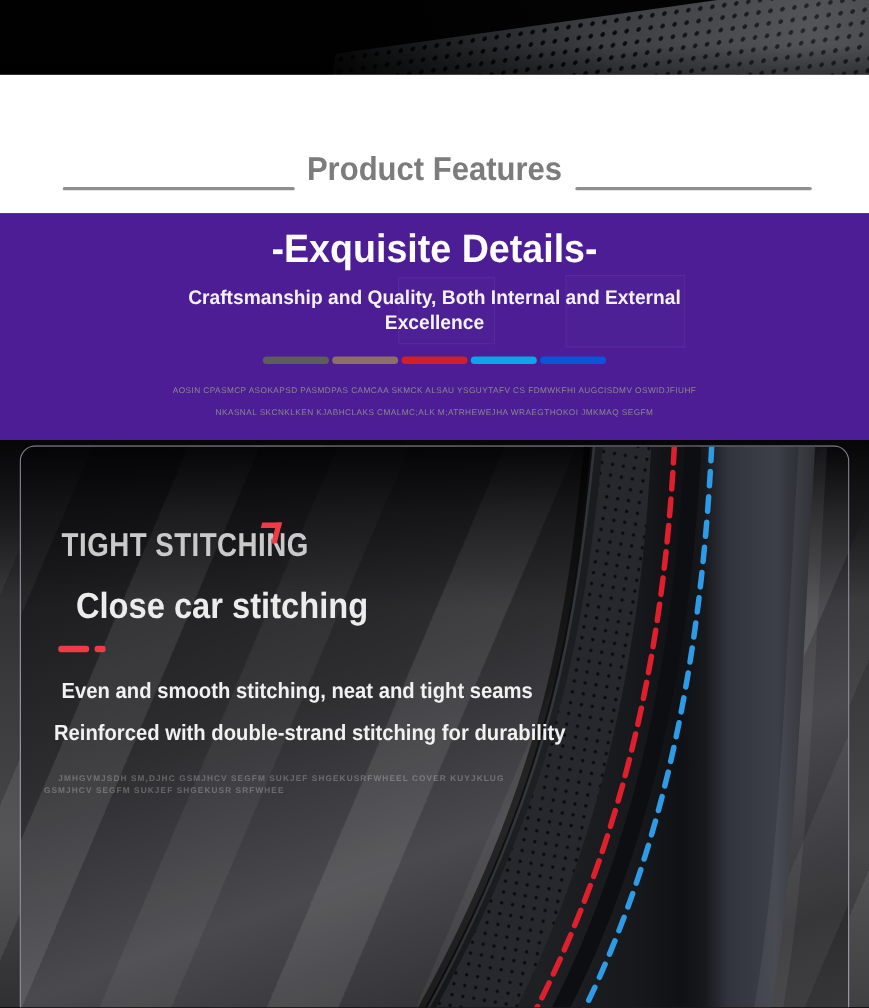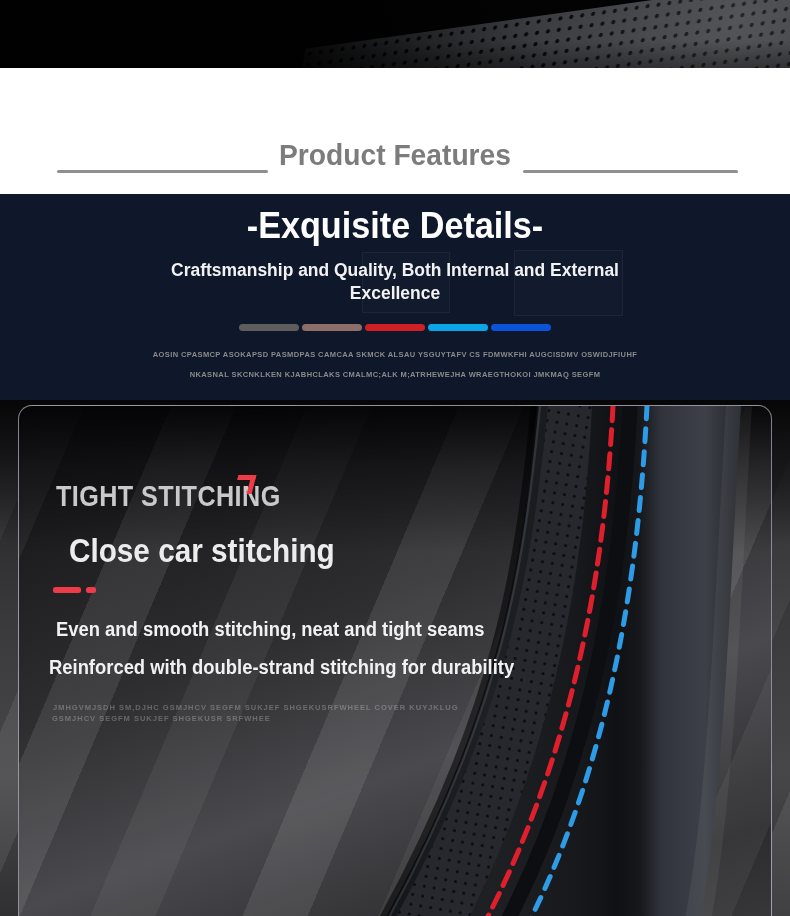--- a/index.html
+++ b/index.html
@@ -22,24 +22,24 @@
                linear-gradient(0deg, rgba(0,0,0,0.35), rgba(0,0,0,0) 40%);}
 
   
   .features{height:126px;background:#ffffff;}
   .rule{position:absolute;top:102px;height:3px;background:#8f8f8f;border-radius:2px;}
   .rule-left{left:57px;width:211px;}
   .rule-right{left:523px;width:215px;}
   .features-title{position:absolute;left:0;right:0;top:87px;margin:0;text-align:center;
     font-size:30px;font-weight:700;color:#7c7c7c;letter-spacing:0;transform:translateY(-50%) scaleX(0.94);}
   .fine{position:absolute;left:0;right:0;margin:0;text-align:center;
-    font-size:7.5px;font-weight:700;letter-spacing:0.4px;}
+    font-size:7.5px;font-weight:400;letter-spacing:0.4px;}
 
   
-  .details{height:206px;background:#0f172a;}
+  .details{height:206px;background:#4c1d95;}
   .ghost{position:absolute;border:1px solid rgba(255,255,255,0.05);background:rgba(255,255,255,0.015);}
   .ghost1{left:362px;top:58px;width:86px;height:59px;}
   .ghost2{left:514px;top:56px;width:107px;height:64px;}
   .details-title{position:absolute;left:0;right:0;top:11px;margin:0;text-align:center;
     font-size:36px;font-weight:700;color:#fdfdfd;transform:scaleX(0.95);}
   .subtitle{position:absolute;left:0;right:0;margin:0;text-align:center;
     font-size:18px;font-weight:700;color:#f2f2f2;transform:scaleX(0.97);}
   .sub1{top:66px;} .sub2{top:89px;}
   .bars5{position:absolute;top:130px;left:50%;transform:translateX(-50%);display:flex;gap:3px;}
   .bars5 .bar{width:60px;height:7px;border-radius:3.5px;}
@@ -70,21 +70,21 @@
   .card-heading{position:absolute;left:50px;top:126px;margin:0;
     font-size:33px;font-weight:700;color:#ececec;transform:scaleX(0.9);transform-origin:left top;white-space:nowrap;}
   .dashes{position:absolute;left:34px;top:181px;display:flex;gap:5px;align-items:center;}
   .dash{height:5.5px;border-radius:2.5px;}
   .dash-long{width:28px;} .dash-short{width:10px;}
   .point{position:absolute;margin:0;font-size:20px;font-weight:700;color:#f1f1f1;
     transform:scaleX(0.92);transform-origin:left top;white-space:nowrap;}
   .point1{left:37px;top:212px;} .point2{left:30px;top:250px;}
   .fineprint{position:absolute;margin:0;font-size:7.5px;font-weight:700;
     letter-spacing:1px;color:rgba(255,255,255,0.25);white-space:nowrap;text-align:center;}
-  .fp1{left:34px;top:297px;} .fp2{left:33px;top:308px;}
+  .fp1{left:34px;top:297px;} .fp2{left:21px;top:308px;}
 </style>
 </head>
 <body>
 
 <div class="page">
 
   <section class="top-photo">
     <div class="perf-leather"></div>
     <div class="perf-shade"></div>
   </section>

